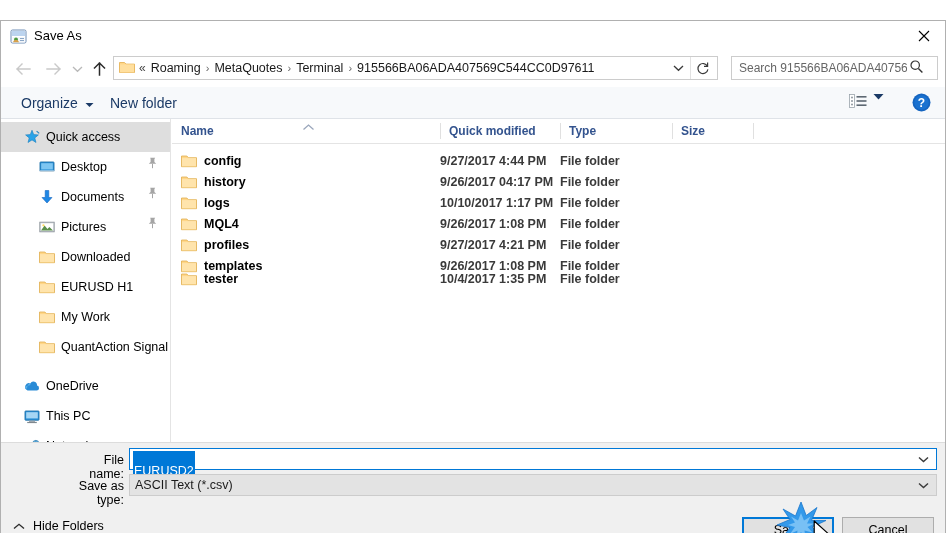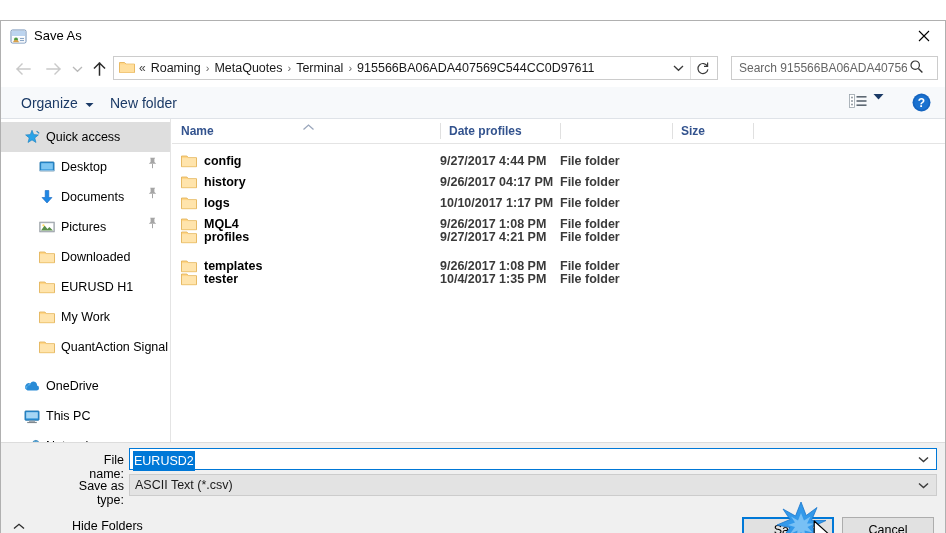--- a/index.html
+++ b/index.html
@@ -335,21 +335,21 @@
     box-sizing: border-box;
   }
   #filename-value {
     position: absolute;
     left: 3px; top: 2px;
     height: 16px;
     line-height: 16px;
     font-size: 12.5px;
     color: #ffffff;
     background: #0078d7;
-    padding: 2px 1px;
+    padding: 12px 1px;
     white-space: nowrap;
   }
   #savetype-combo {
     position: absolute;
     left: 128px; top: 31px;
     width: 808px; height: 22px;
     border: 1px solid #cccccc;
     background: #e3e3e3;
     box-sizing: border-box;
   }
@@ -367,21 +367,20 @@
     width: 18px; height: 20px;
     display: flex; align-items: center; justify-content: center;
   }
 
   #hide-folders {
     position: absolute;
     left: 12px; top: 76px;
     display: flex; align-items: center;
     font-size: 12.5px;
     color: #000000;
-    gap: 39px;
   }
   #hide-folders .hf-caret { margin-right: 8px; display: flex; }
 
   #btn-save {
     position: absolute;
     left: 741px; top: 74px;
     width: 92px; height: 25px;
     background: #e1e1e1;
     border: 2px solid #0078d7;
     box-sizing: border-box;
@@ -687,22 +686,23 @@
 
     <div id="filelist">
       <div id="col-header">
         <div id="sort-caret">
           <svg width="13" height="7" viewBox="0 0 13 7">
             <path d="M1.5 5.5 L6.5 1 L11.5 5.5" stroke="#9aa6bb" stroke-width="1.3" fill="none"></path>
           </svg>
         </div>
         <div class="colh" style="left:0; width:268px;">Name</div>
         <div class="colh-sep" style="left:268px;"></div>
-        <div class="colh" style="left:268px; width:120px;">Date profiles</div>
+        <div class="colh" style="left:268px; width:120px;">Quick modified</div>
         <div class="colh-sep" style="left:388px;"></div>
+        <div class="colh" style="left:388px; width:122px;">Type</div>
         <div class="colh-sep" style="left:500px;"></div>
         <div class="colh" style="left:500px; width:81px;">Size</div>
         <div class="colh-sep" style="left:581px;"></div>
       </div>
 
       <div class="frow" style="top:32px;">
         <div class="fcell-name">
           <span class="ficon">
             <svg width="16" height="14" viewBox="0 0 16 14">
               <path d="M0.5 2 h5.4 l1.5 1.7 h8.1 v9 h-15 z" fill="#ffd687" stroke="#e0ad4e" stroke-width="0.8"></path>
@@ -754,21 +754,21 @@
               <path d="M1 4.1 h14 v8.2 h-14 z" fill="#ffe4ac"></path>
             </svg>
           </span>
           <span>MQL4</span>
         </div>
         <div class="fcell-date">9/26/2017 1:08 PM</div>
         <div class="fcell-type">File folder</div>
         <div class="fcell-size"></div>
       </div>
 
-      <div class="frow" style="top:108px;">
+      <div class="frow" style="top:116px;">
         <div class="fcell-name">
           <span class="ficon">
             <svg width="16" height="14" viewBox="0 0 16 14">
               <path d="M0.5 2 h5.4 l1.5 1.7 h8.1 v9 h-15 z" fill="#ffd687" stroke="#e0ad4e" stroke-width="0.8"></path>
               <path d="M1 4.1 h14 v8.2 h-14 z" fill="#ffe4ac"></path>
             </svg>
           </span>
           <span>profiles</span>
         </div>
         <div class="fcell-date">9/27/2017 4:21 PM</div>

